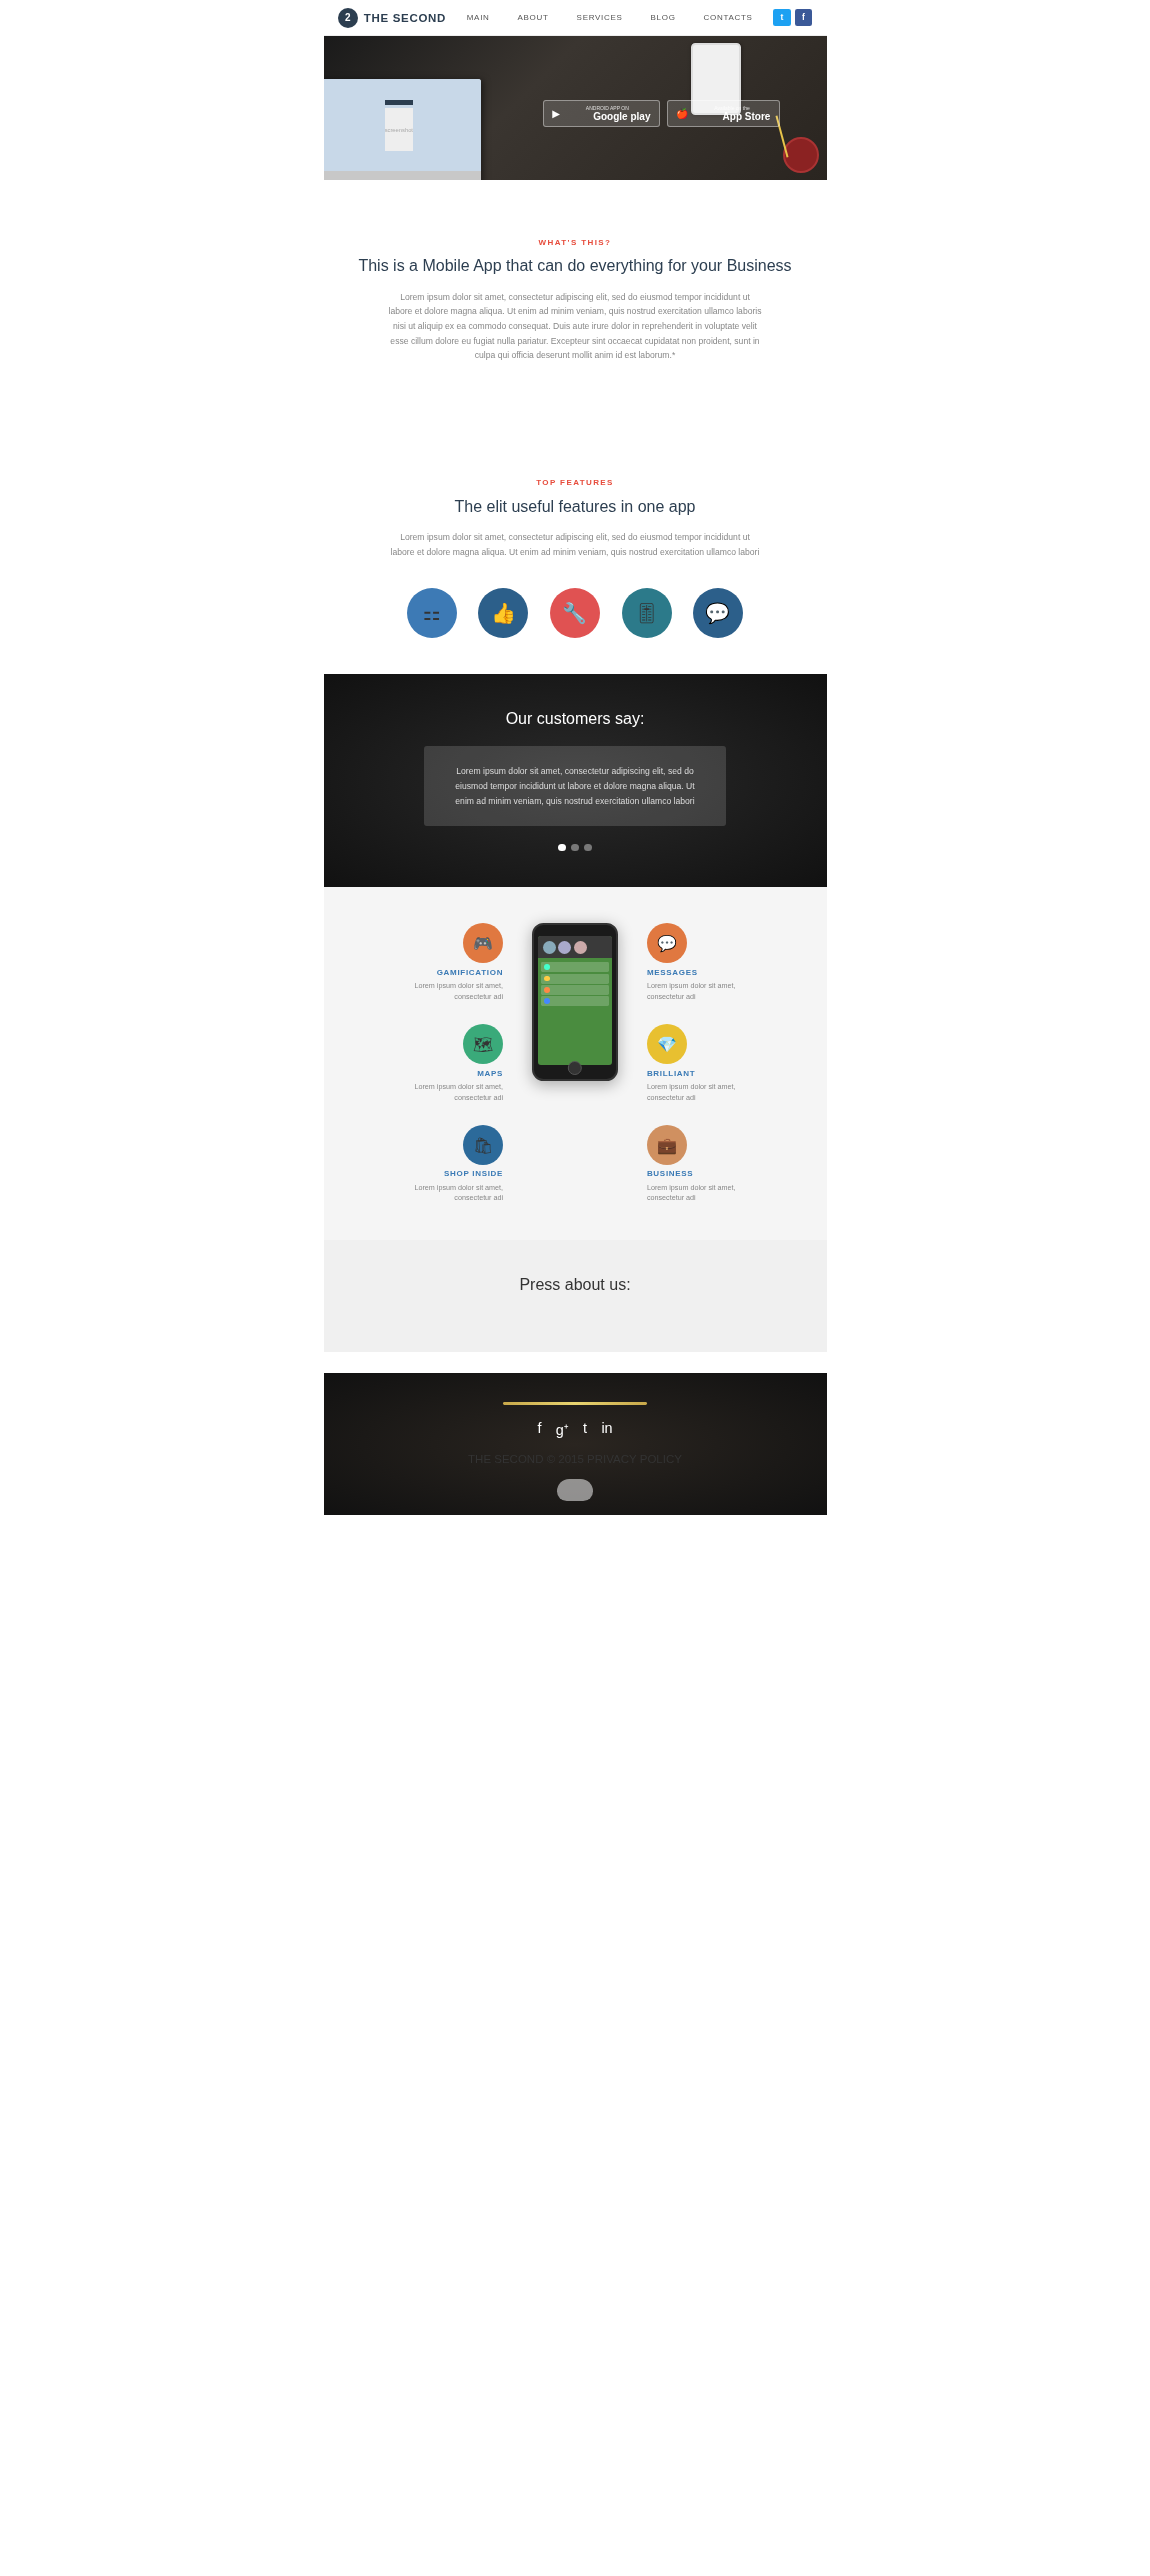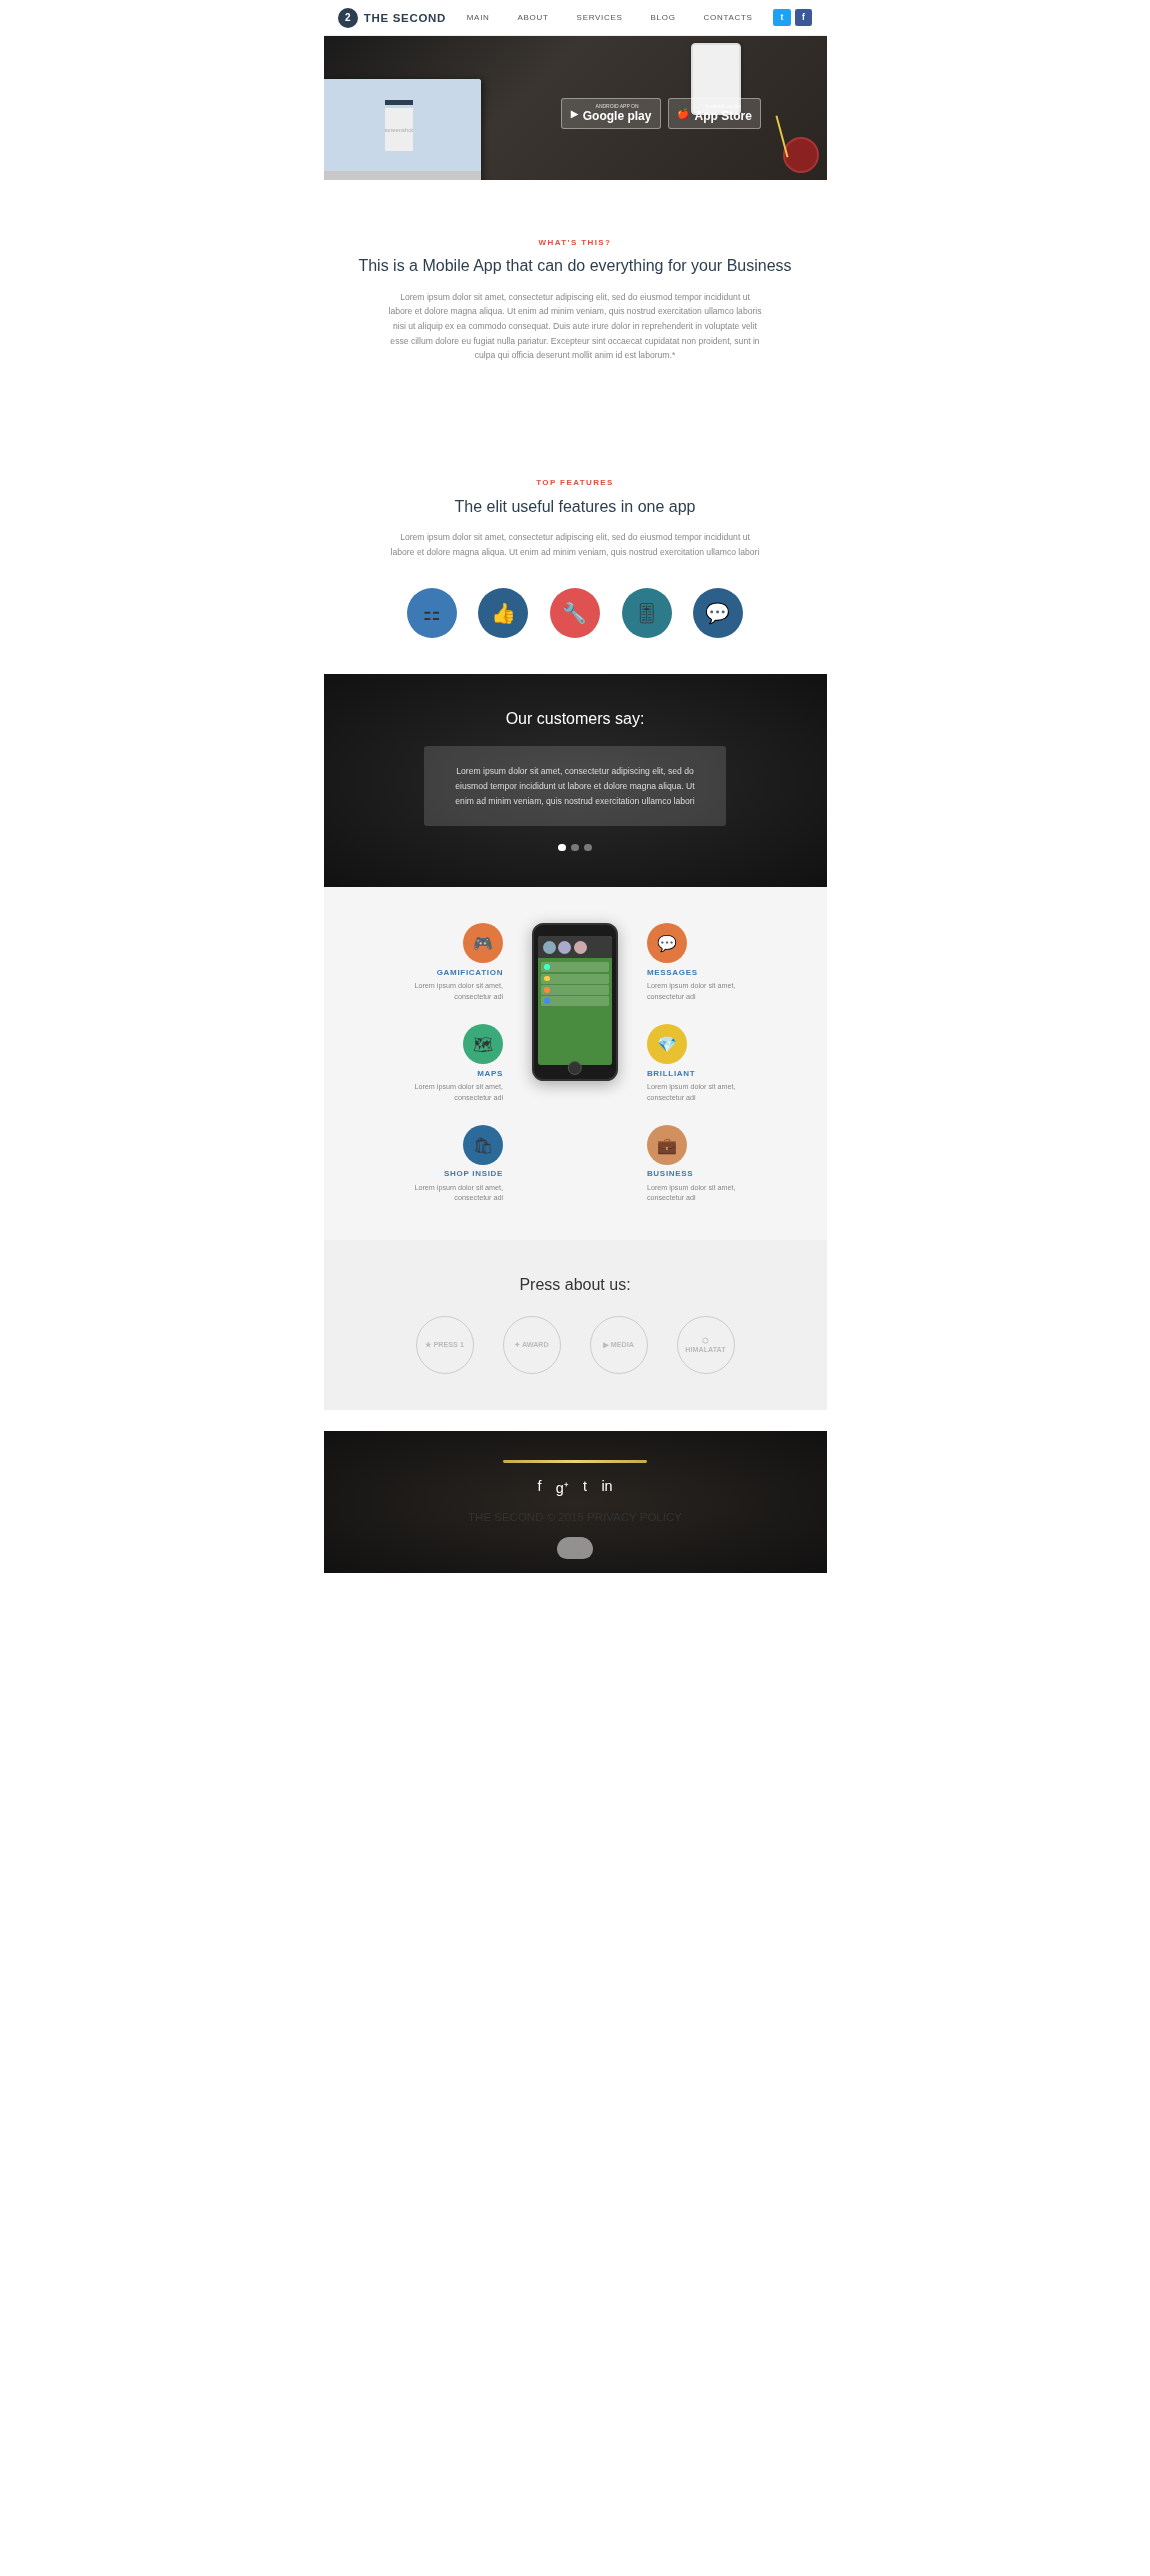--- a/index.html
+++ b/index.html
@@ -66,21 +66,21 @@
     }
     .hero-heading { font-size: 16px; font-weight: bold; color: #fff; line-height: 1.3; }
     .hero-buttons { display: flex; gap: 7.2px; margin-top: 10.8px; }
     .hero-btn {
       background: rgba(255,255,255,0.15); border: 0.7px solid rgba(255,255,255,0.4);
       color: #fff; padding: 4.3px 8.6px; border-radius: 2.9px; font-size: 7.2px; cursor: pointer;
       display: flex; align-items: center; gap: 4.3px;
     }
     .hero-btn-icon { font-size: 10px; }
     .hero-btn-text-top { font-size: 5px; opacity: 0.8; }
-    .hero-btn-text-main { font-size: 12px; font-weight: bold; }
+    .hero-btn-text-main { font-size: 10px; font-weight: bold; margin-left: 29px; }
 
     
     .whats-this {
       padding: 36px 29px; text-align: center;
     }
     .section-tag {
       font-size: 8px; letter-spacing: 1.4px; color: #e74c3c; font-weight: bold; margin-bottom: 10.8px;
     }
     .section-heading { font-size: 16px; color: #2c3e50; margin-bottom: 14.4px; font-weight: 400; }
     .section-body { font-size: 8.6px; color: #888; line-height: 1.7; max-width: 374px; margin: 0 auto; }
@@ -360,34 +360,20 @@
     <div class="app-feature app-feature-right">
       <div class="app-feature-icon" style="background:#d09060;">💼</div>
       <div class="app-feature-title">BUSINESS</div>
       <div class="app-feature-desc">Lorem ipsum dolor sit amet, consectetur adi</div>
     </div>
   </div>
 </div>
 
 <div class="press-section">
   <h2 class="press-heading">Press about us:</h2>
-  <div class="press-logos">
-    <div class="press-logo">
-      <span>★ PRESS 1</span>
-    </div>
-    <div class="press-logo">
-      <span>✦ AWARD</span>
-    </div>
-    <div class="press-logo">
-      <span>▶ MEDIA</span>
-    </div>
-    <div class="press-logo">
-      <span>⬡ HIMALATAT</span>
-    </div>
-  </div>
 </div>
 
 <div class="spacer"></div>
 
 <div class="footer">
   <div class="footer-pencil"></div>
   <div class="footer-social">
     <span class="footer-social-icon">f</span>
     <span class="footer-social-icon">g⁺</span>
     <span class="footer-social-icon">t</span>

